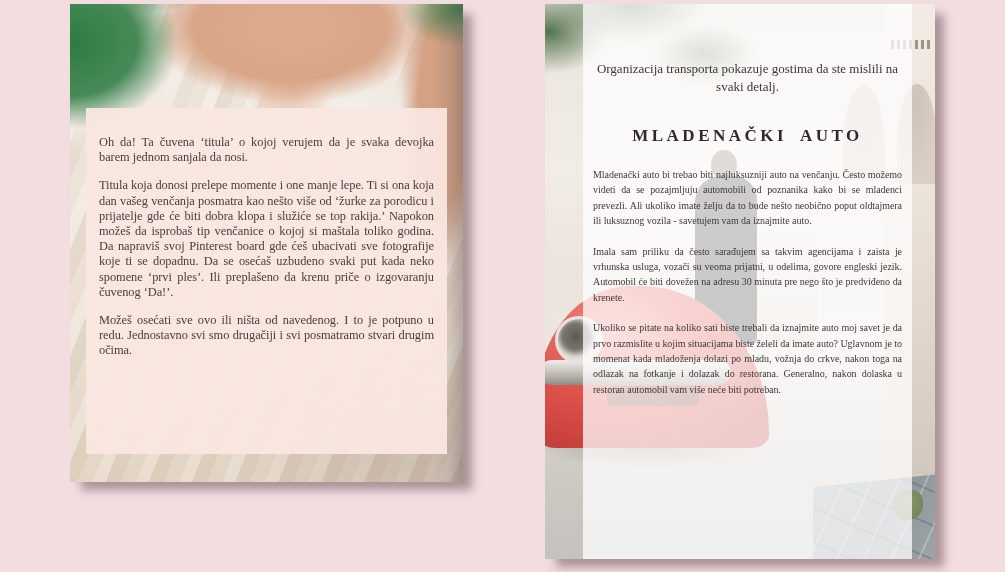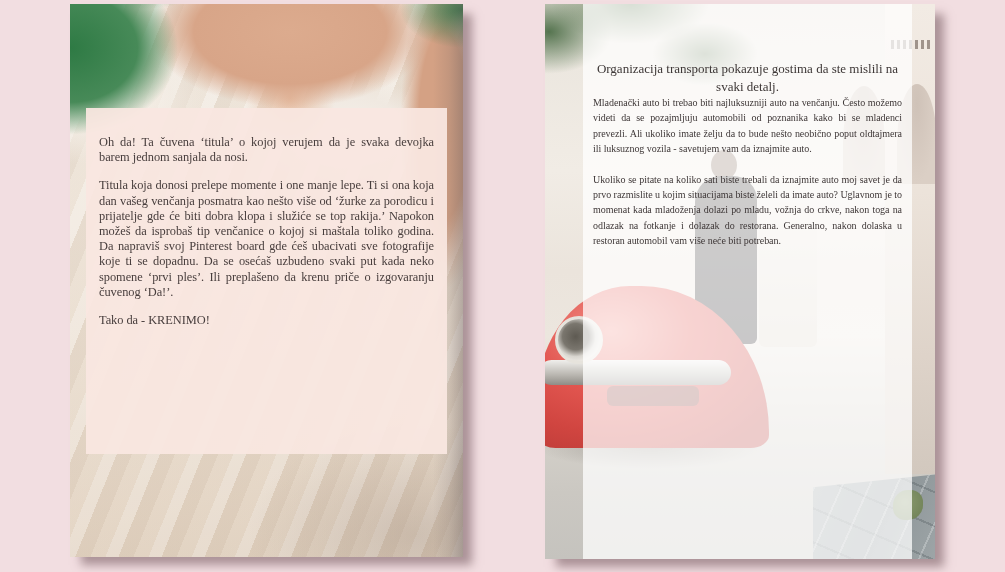--- a/index.html
+++ b/index.html
@@ -3,21 +3,21 @@
 <meta charset="utf-8">
 <style>
   html,body{margin:0;padding:0;}
   body{
     width:1005px;height:572px;position:relative;overflow:hidden;
     background:#f2dee1;
     font-family:"Liberation Serif", serif;
   }
   .page{position:absolute;top:4px;overflow:hidden;
     box-shadow:10px 9px 9px -1px rgba(128,100,106,0.62);}
-  .page-left{left:70px;width:393px;height:553px;background:#d946ef;}
+  .page-left{left:70px;width:393px;height:478px;background:#d946ef;}
   .page-right{left:545px;width:390px;height:555px;background:#ece6de;}
 
   
   .photo-bride{position:absolute;inset:0;
     background:
       linear-gradient(to left, rgba(103,92,92,0.42) 0px, rgba(103,92,92,0.16) 14px, rgba(0,0,0,0) 30px),
       radial-gradient(ellipse 150px 120px at 0% 8%, #2e7a44 0%, #478a58 45%, rgba(71,138,88,0) 72%),
       radial-gradient(ellipse 110px 55px at 18% -6%, #3c8050 0%, rgba(60,128,80,0) 70%),
       radial-gradient(ellipse 90px 55px at 100% 1%, #357a47 0%, rgba(53,122,71,0) 70%),
       radial-gradient(ellipse 55px 210px at 95% 22%, #d4a184 0%, #d4a184 45%, rgba(212,161,132,0) 78%),
@@ -90,21 +90,21 @@
     text-align:justify;color:#3e3737;}
 </style>
 </head>
 <body>
 
 <div class="page page-left">
   <div class="photo-bride"></div>
   <div class="left-panel">
     <p>Oh da! Ta čuvena ‘titula’ o kojoj verujem da je svaka devojka barem jednom sanjala da nosi.</p>
     <p>Titula koja donosi prelepe momente i one manje lepe. Ti si ona koja dan vašeg venčanja posmatra kao nešto više od ‘žurke za porodicu i prijatelje gde će biti dobra klopa i služiće se top rakija.’ Napokon možeš da isprobaš tip venčanice o kojoj si maštala toliko godina. Da napraviš svoj Pinterest board gde ćeš ubacivati sve fotografije koje ti se dopadnu. Da se osećaš uzbudeno svaki put kada neko spomene ‘prvi ples’. Ili preplašeno da krenu priče o izgovaranju čuvenog ‘Da!’.</p>
-    <p>Tako da - KRENIMO!</p>
+    <p>Možeš osećati sve ovo ili ništa od navedenog. I to je potpuno u redu. Jednostavno svi smo drugačiji i svi posmatramo stvari drugim očima.</p>
   </div>
 </div>
 
 <div class="page page-right">
   <div class="photo-plaza">
     <div class="ph-el facade-right"></div>
     <div class="ph-el inscription"></div>
     <div class="ph-el arch arch-a"></div>
     <div class="ph-el arch arch-b"></div>
     <div class="ph-el groom-head"></div>
@@ -113,16 +113,18 @@
     <div class="ph-el car-shadow"></div>
     <div class="ph-el car-body"></div>
     <div class="ph-el car-bumper"></div>
     <div class="ph-el headlight"></div>
     <div class="ph-el grille"></div>
     <div class="ph-el tiles-dark"></div>
     <div class="ph-el plant"></div>
   </div>
   <div class="overlay-right">
     <p class="intro">Organizacija transporta pokazuje gostima da ste mislili na svaki detalj.</p>
+    <h1 class="r-heading">MLADENAČKI AUTO</h1>
     <p class="body">Mladenački auto bi trebao biti najluksuzniji auto na venčanju. Često možemo videti da se pozajmljuju automobili od poznanika kako bi se mladenci prevezli. Ali ukoliko imate želju da to bude nešto neobično poput oldtajmera ili luksuznog vozila - savetujem vam da iznajmite auto.</p>
+    <p class="body">Imala sam priliku da često sarađujem sa takvim agencijama i zaista je vrhunska usluga, vozači su veoma prijatni, u odelima, govore engleski jezik. Automobil će biti dovežen na adresu 30 minuta pre nego što je predviđeno da krenete.</p>
     <p class="body">Ukoliko se pitate na koliko sati biste trebali da iznajmite auto moj savet je da prvo razmislite u kojim situacijama biste želeli da imate auto? Uglavnom je to momenat kada mladoženja dolazi po mladu, vožnja do crkve, nakon toga na odlazak na fotkanje i dolazak do restorana. Generalno, nakon dolaska u restoran automobil vam više neće biti potreban.</p>
   </div>
 </div>
 
 </body></html>

